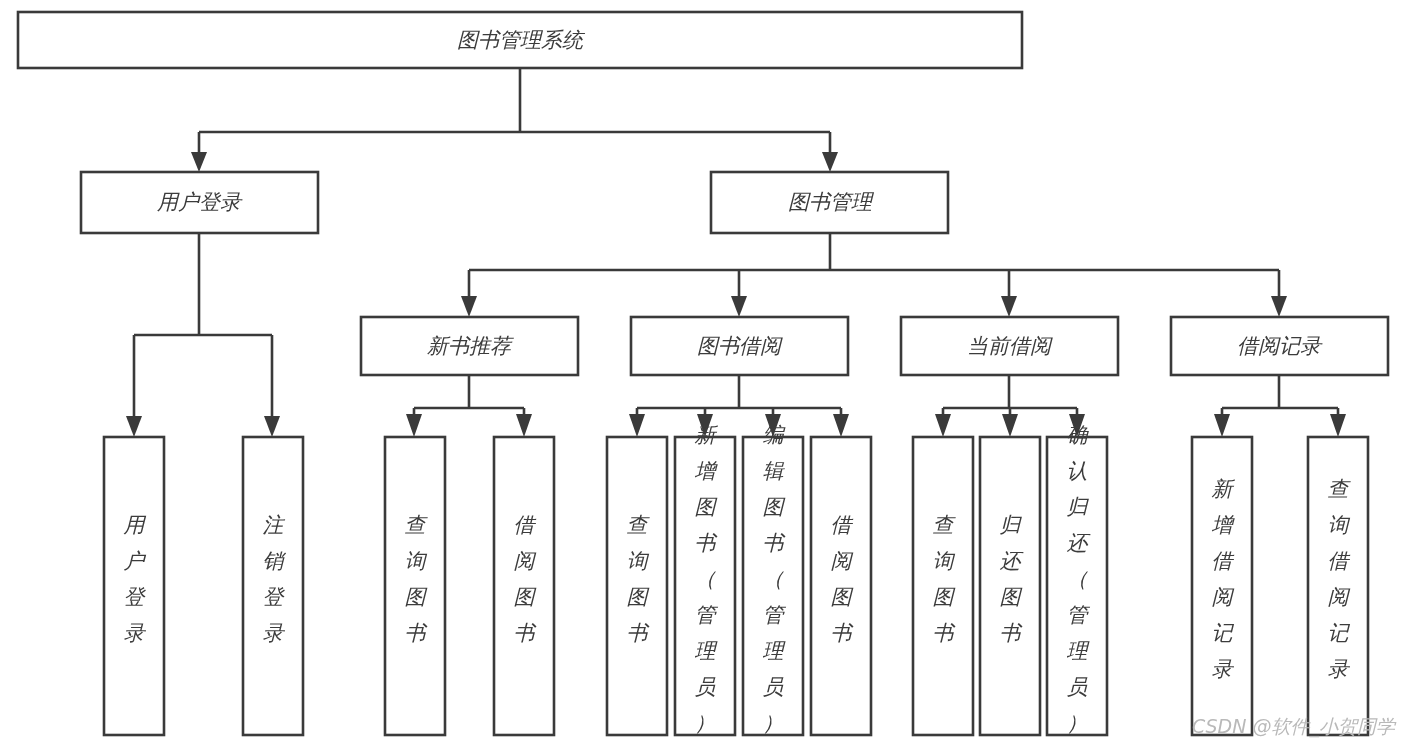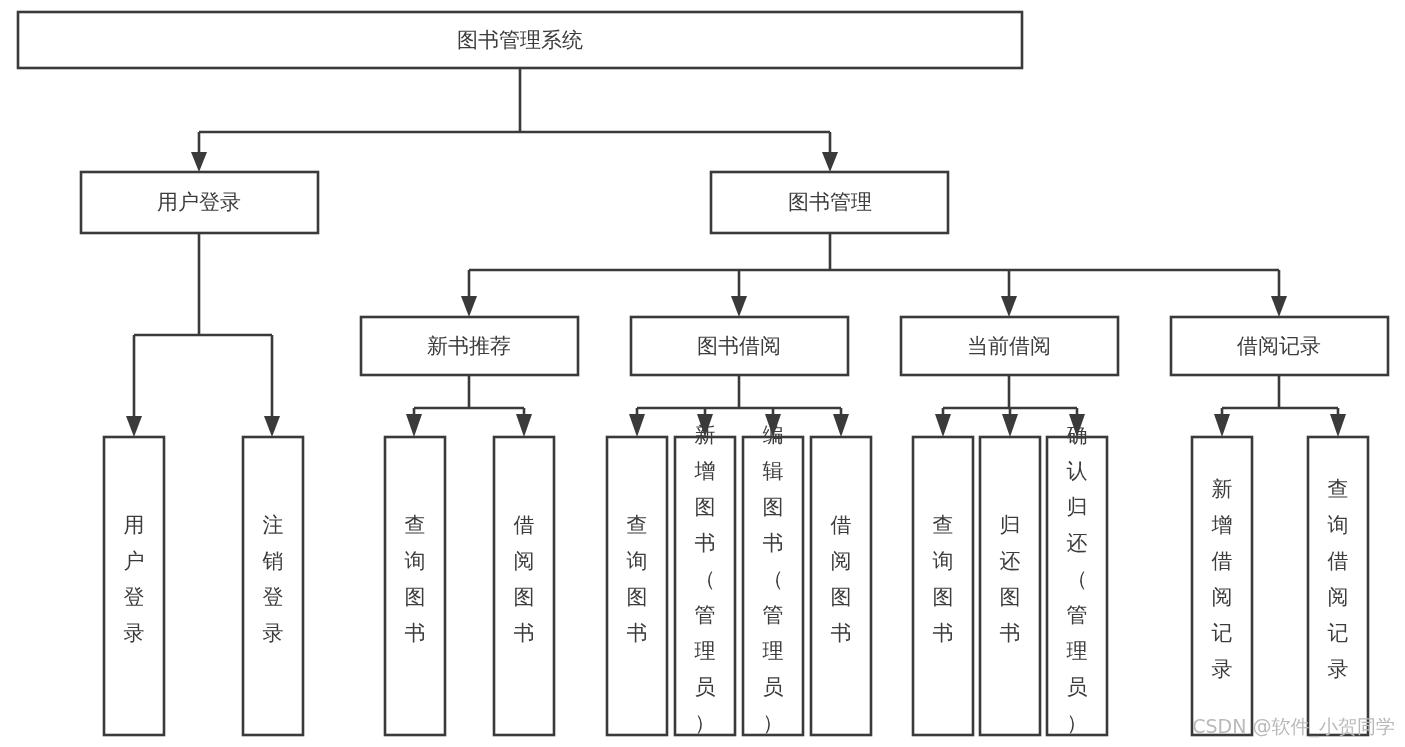--- a/index.html
+++ b/index.html
@@ -14,20 +14,21 @@
     overflow: hidden;
     font-family: "DejaVu Sans", "Liberation Sans", sans-serif;
     position: relative;
   }
   #diagram-root {
     position: absolute;
     left: 0;
     top: 0;
     width: 1405px;
     height: 747px;
+    font-style: italic;
   }
   svg.flowchart {
     display: block;
     width: 1405px;
     height: 747px;
     background: #ffffff;
   }
   .node-box {
     fill: #ffffff;
     stroke: #3a3a3a;

